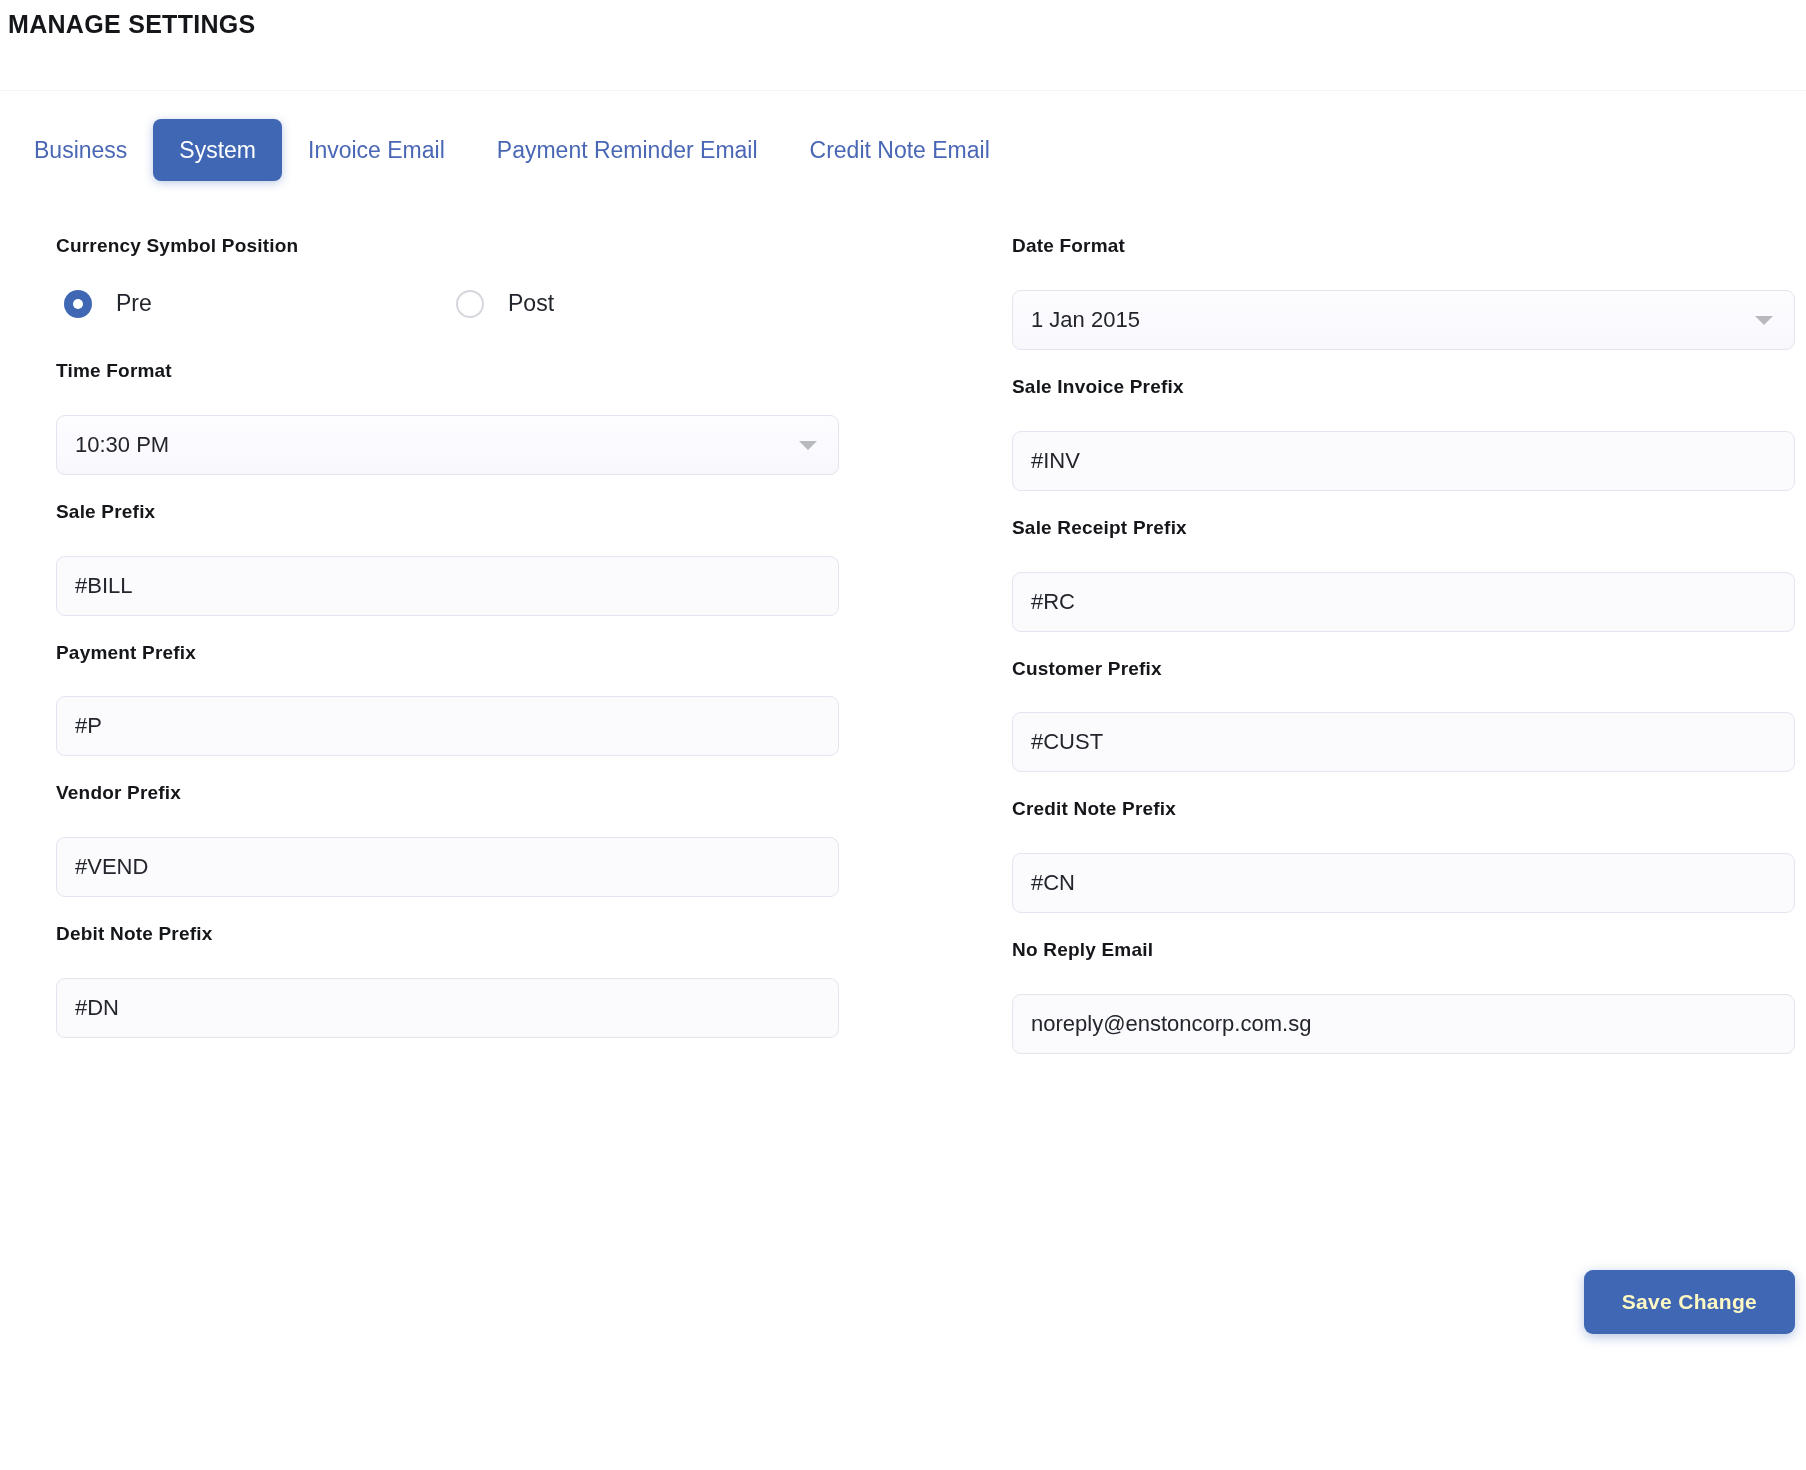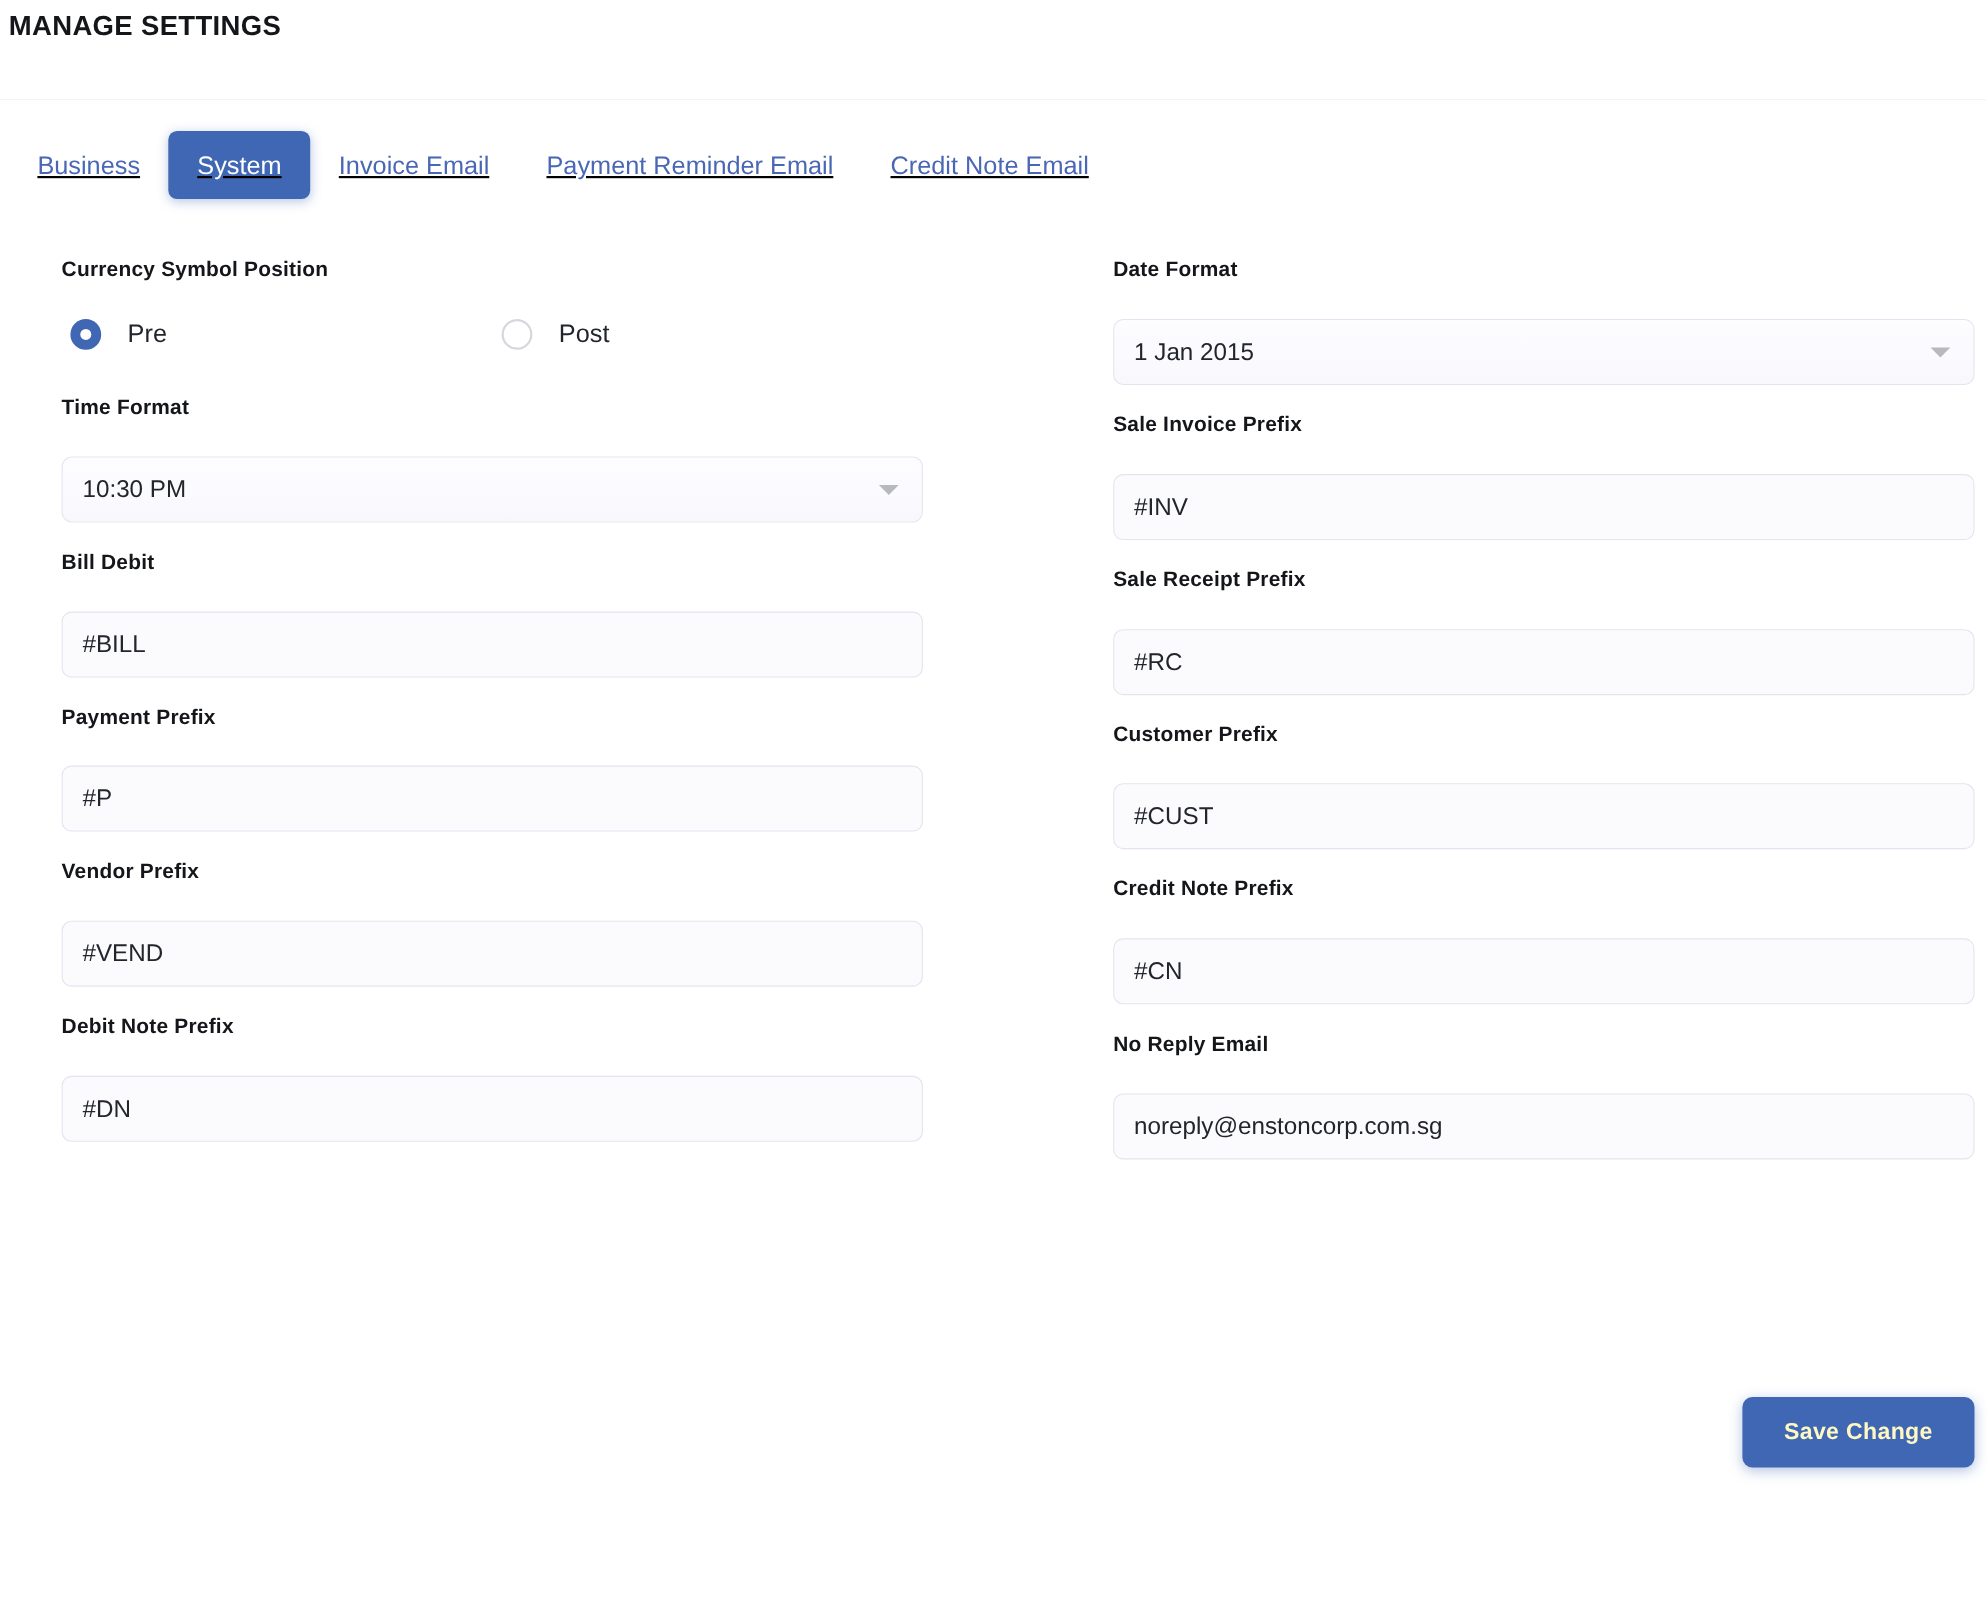--- a/index.html
+++ b/index.html
@@ -39,21 +39,20 @@
     color: #14161a;
     line-height: 1.3;
   }
 
   
   .tab-bar {
     display: flex;
     align-items: center;
     padding: 28px 0 0 8px;
     gap: 0px;
-    text-decoration: underline;
   }
   .tab {
     font-size: 23px;
     color: #4a67b5;
     padding: 19px 26px;
     border-radius: 8px;
     cursor: pointer;
     white-space: nowrap;
     line-height: 1.05;
     background: transparent;
@@ -241,21 +240,21 @@
 
         <div class="field">
           <span class="field-label">Time Format</span>
           <div class="select-wrap">
             <div class="control select">10:30 PM</div>
             <span class="caret"></span>
           </div>
         </div>
 
         <div class="field">
-          <span class="field-label">Bill Debit</span>
+          <span class="field-label">Sale Prefix</span>
           <input class="control input" type="text" value="#BILL" style="">
         </div>
 
         <div class="field">
           <span class="field-label">Payment Prefix</span>
           <input class="control input" type="text" value="#P" style="">
         </div>
 
         <div class="field">
           <span class="field-label">Vendor Prefix</span>

